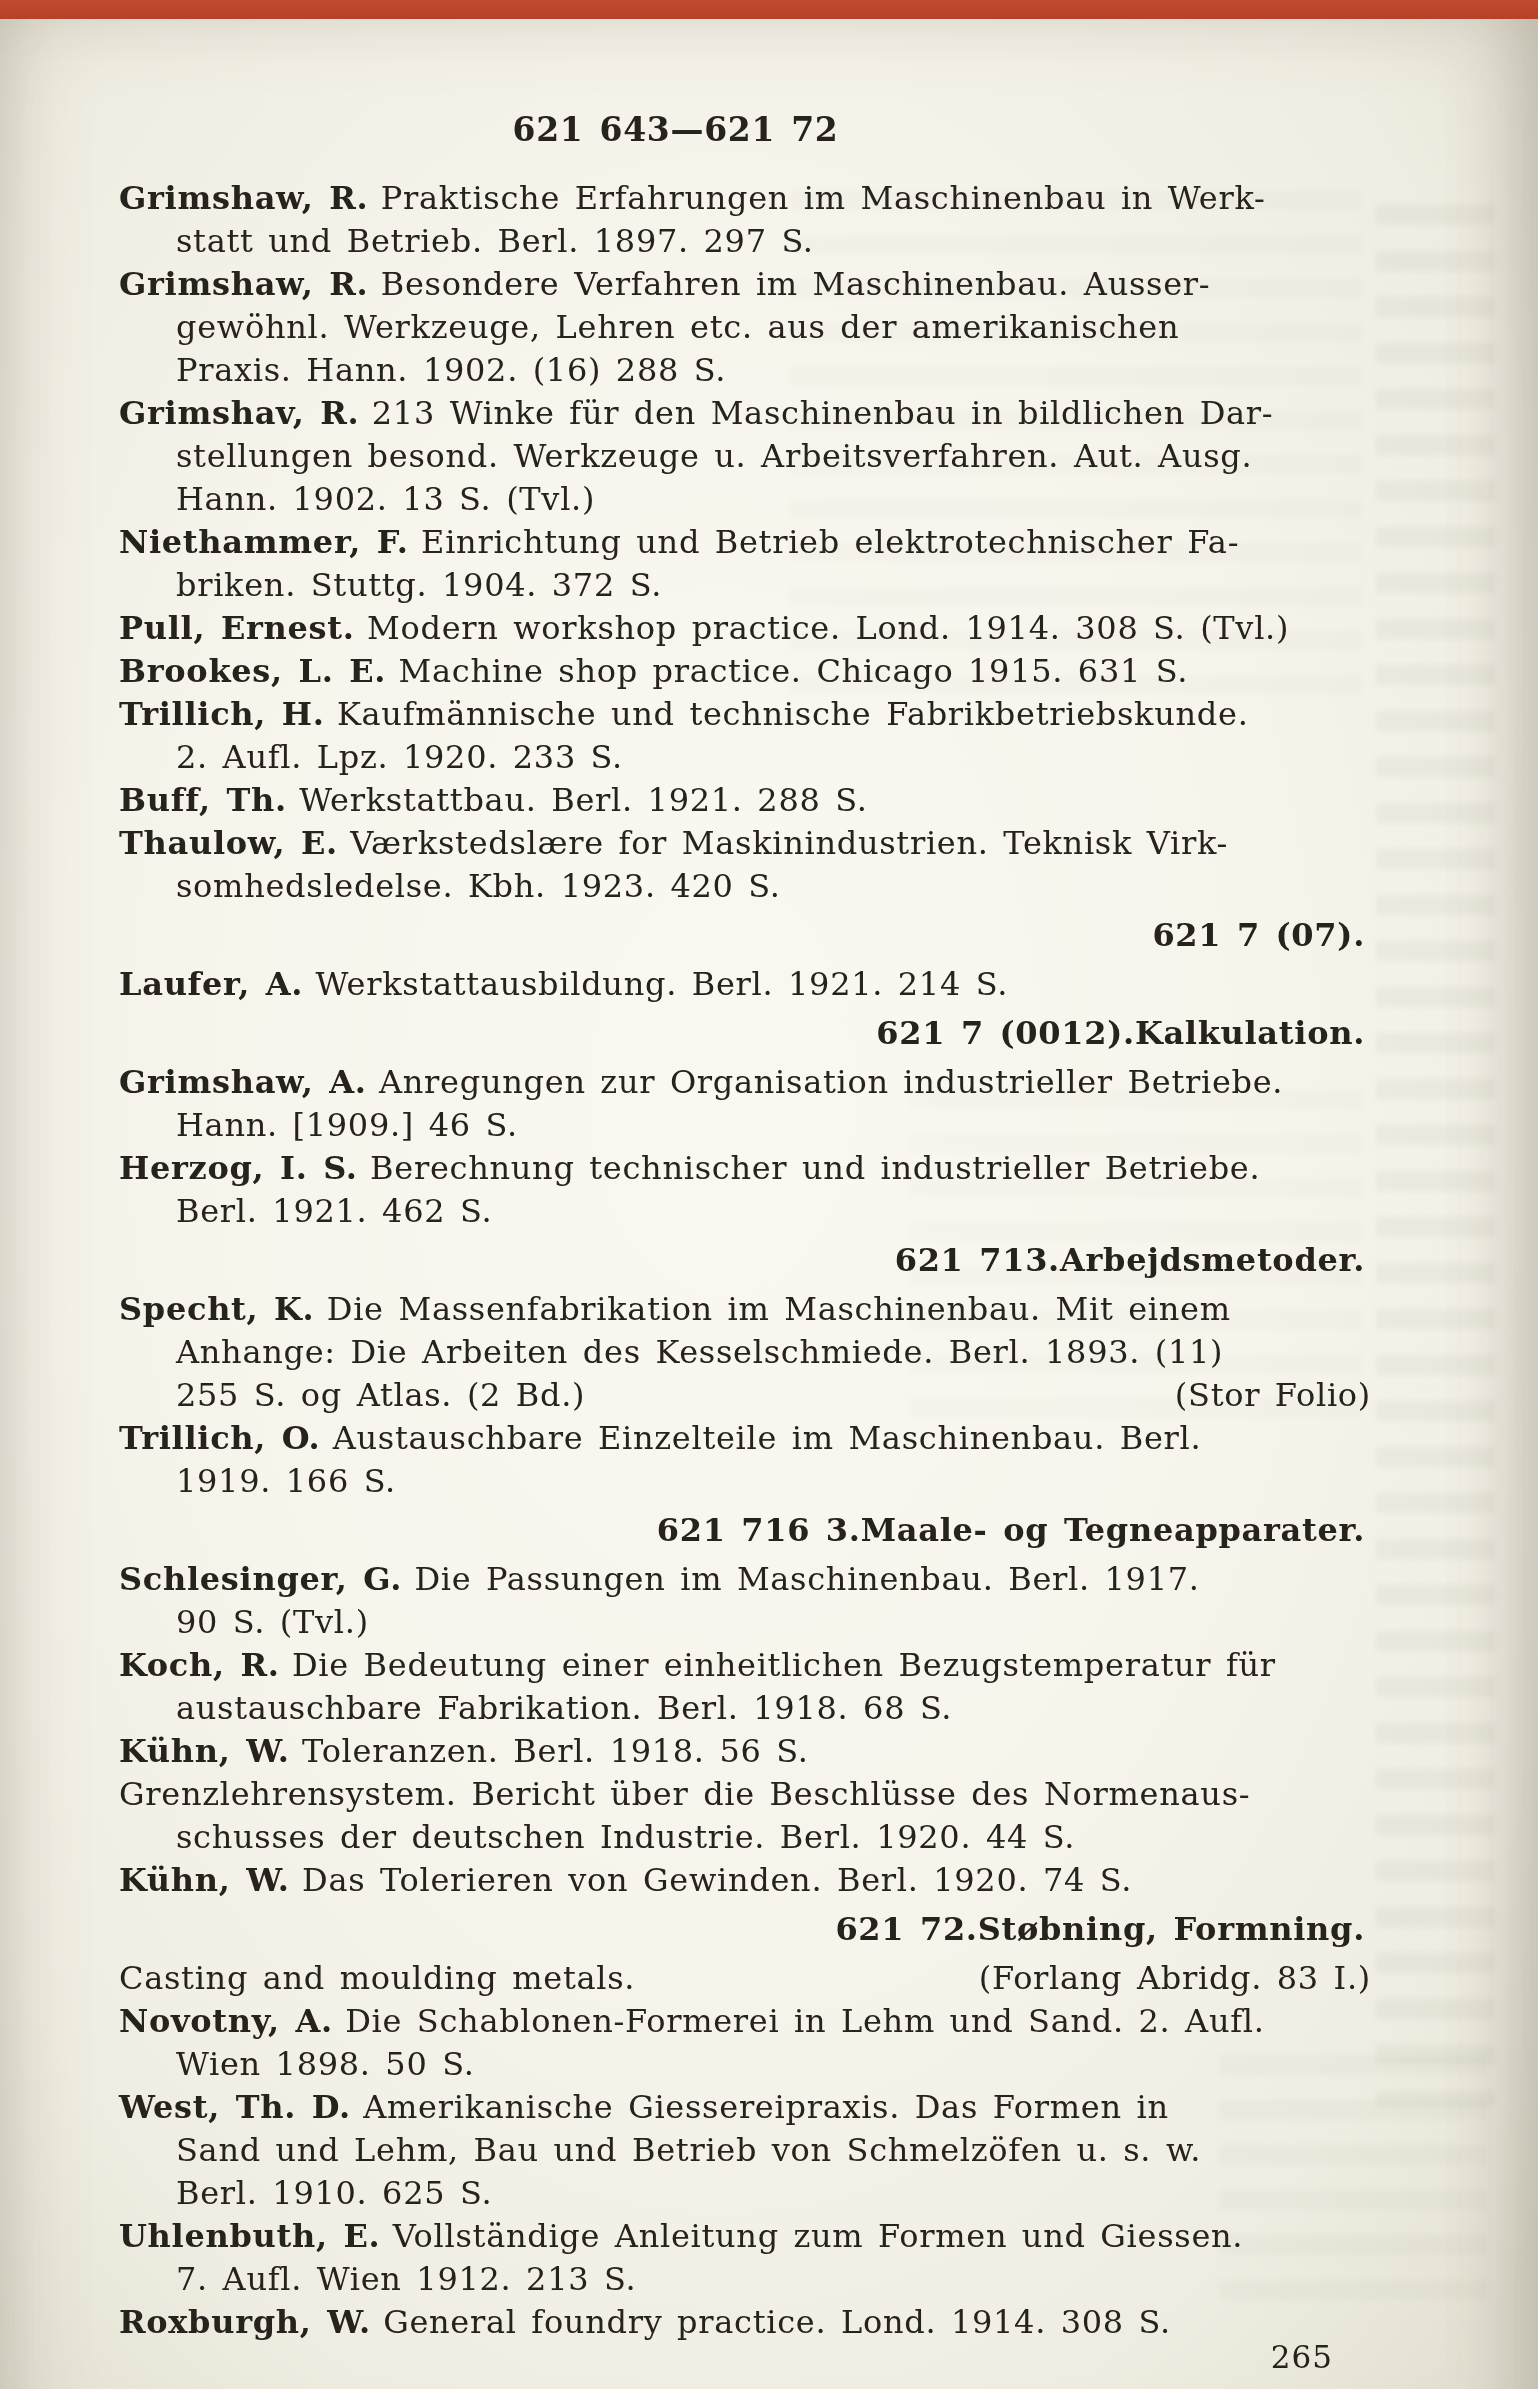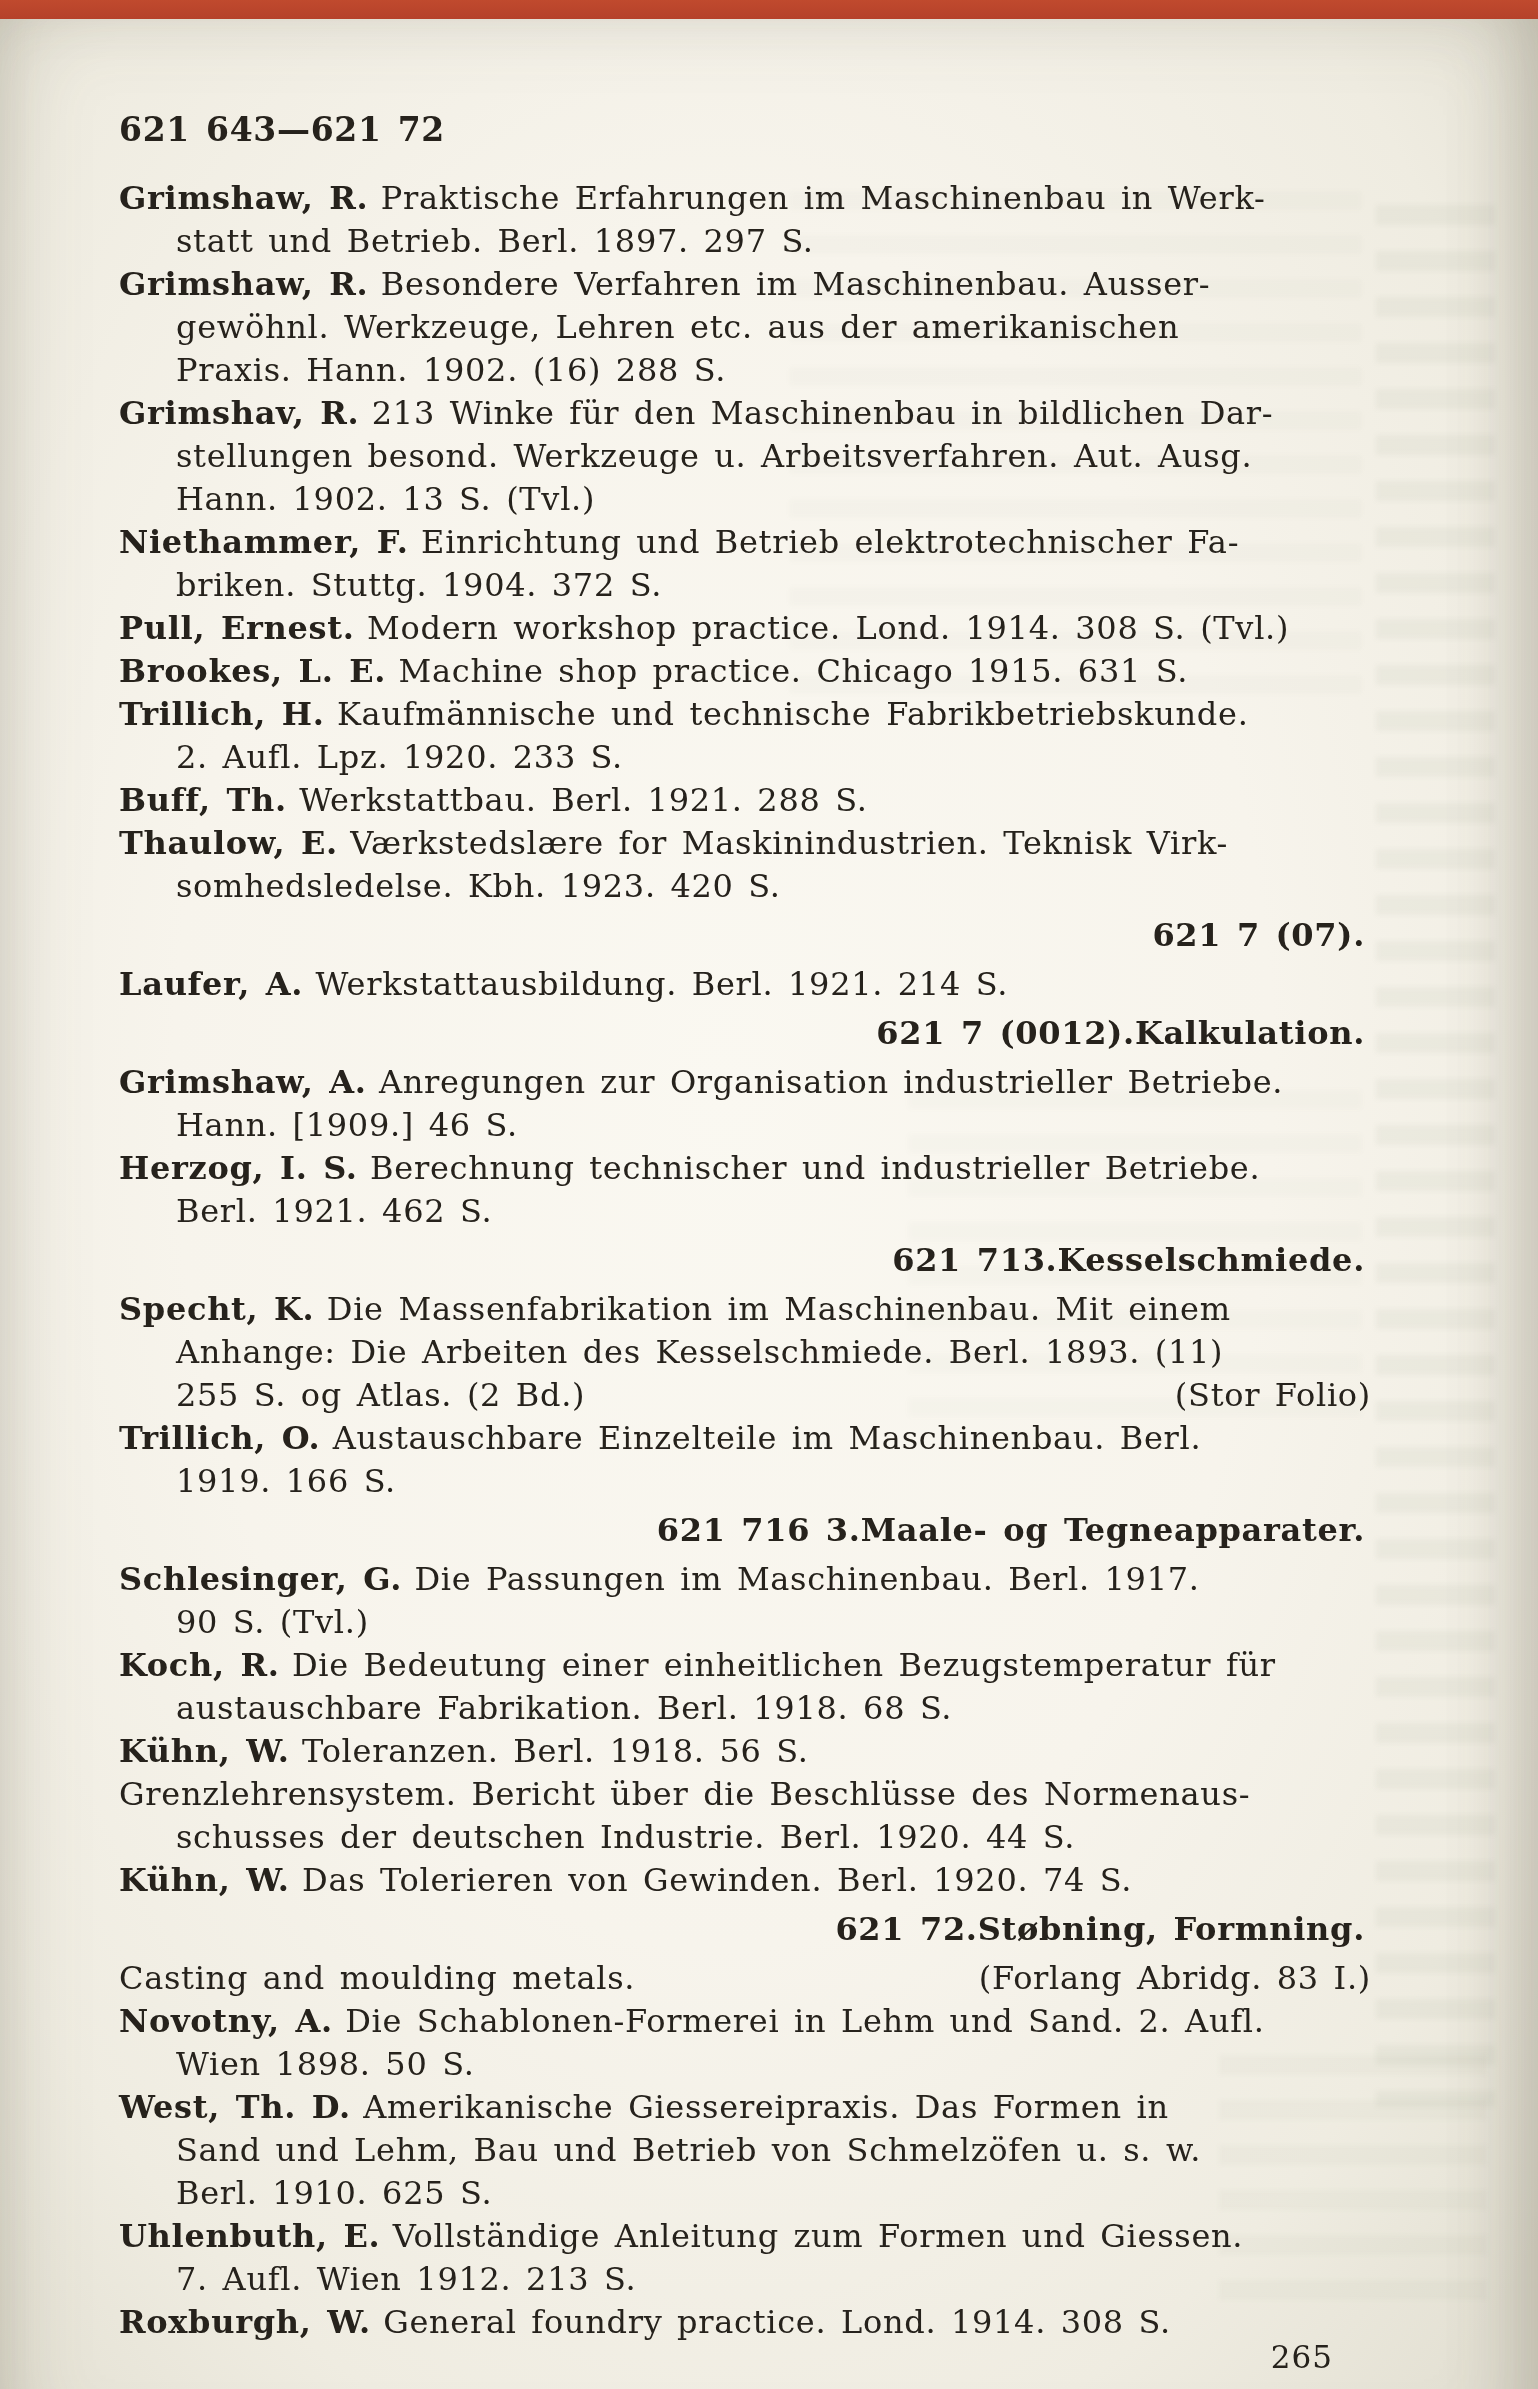--- a/index.html
+++ b/index.html
@@ -29,21 +29,21 @@
         background: repeating-linear-gradient(to bottom, rgba(128,140,114,.10) 0 19px, rgba(0,0,0,0) 19px 44px); }
   .b4 { left: 1219px; top: 2055px; width: 268px;  height: 258px;  opacity: .38;
         background: repeating-linear-gradient(to bottom, rgba(123,136,110,.12) 0 20px, rgba(0,0,0,0) 20px 45px); }
 
   .content {
     position: absolute; left: 119px; top: 108px; width: 1252px;
     font-size: 32px; line-height: 43px;
     letter-spacing: 0.7px; word-spacing: 3.8px;
   }
   .running-head {
-    text-align: left; padding-right: 139px;
+    text-align: center; padding-right: 139px;
     font-weight: bold; font-size: 33px;
     margin: 0 0 26px 0;
   }
   .entry {
     margin: 0; padding-left: 57px; text-indent: -57px;
     white-space: pre-wrap; position: relative;
   }
   .author { font-weight: bold; padding-right: 12.4px; }
   .entry-note { position: absolute; right: 0; bottom: 0; white-space: nowrap; }
   .heading { display: flex; justify-content: flex-end; font-weight: bold; margin: 6px; }
@@ -92,21 +92,21 @@
         <div class="heading">
           <span class="heading-number">621 7 (0012).</span>
           <span class="heading-label">Kalkulation.</span>
         </div>
         <p class="entry"><span class="author">Grimshaw, A.</span><span class="entry-text">Anregungen zur Organisation industrieller Betriebe.
 Hann. [1909.] 46 S.</span></p>
         <p class="entry"><span class="author">Herzog, I. S.</span><span class="entry-text">Berechnung technischer und industrieller Betriebe.
 Berl. 1921. 462 S.</span></p>
         <div class="heading">
           <span class="heading-number">621 713.</span>
-          <span class="heading-label">Kesselschmiede.</span>
+          <span class="heading-label">Arbejdsmetoder.</span>
         </div>
         <p class="entry"><span class="author">Specht, K.</span><span class="entry-text">Die Massenfabrikation im Maschinenbau. Mit einem
 Anhange: Die Arbeiten des Kesselschmiede. Berl. 1893. (11)
 255 S. og Atlas. (2 Bd.)</span><span class="entry-note">(Stor Folio)</span></p>
         <p class="entry"><span class="author">Trillich, O.</span><span class="entry-text">Austauschbare Einzelteile im Maschinenbau. Berl.
 1919. 166 S.</span></p>
         <div class="heading">
           <span class="heading-number">621 716 3.</span>
           <span class="heading-label">Maale- og Tegneapparater.</span>
         </div>

